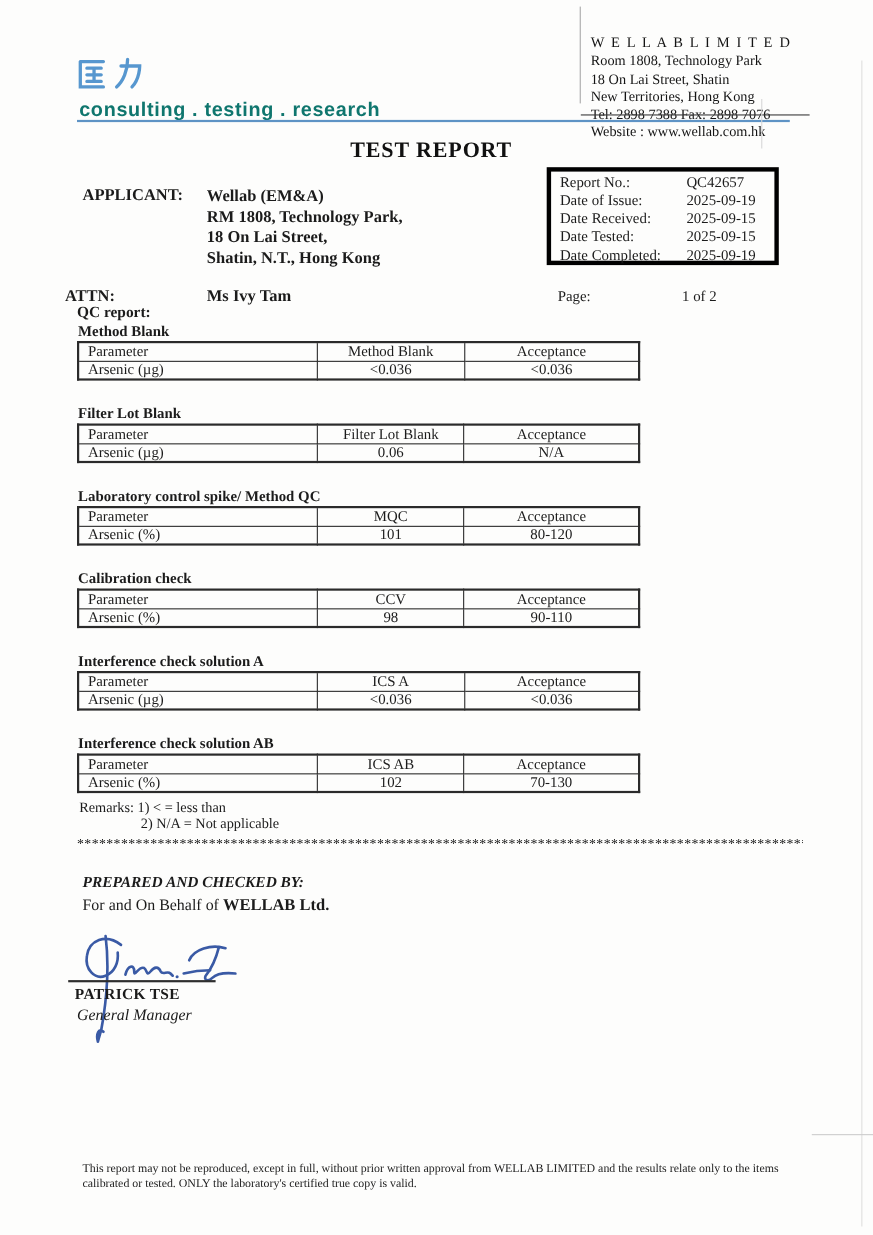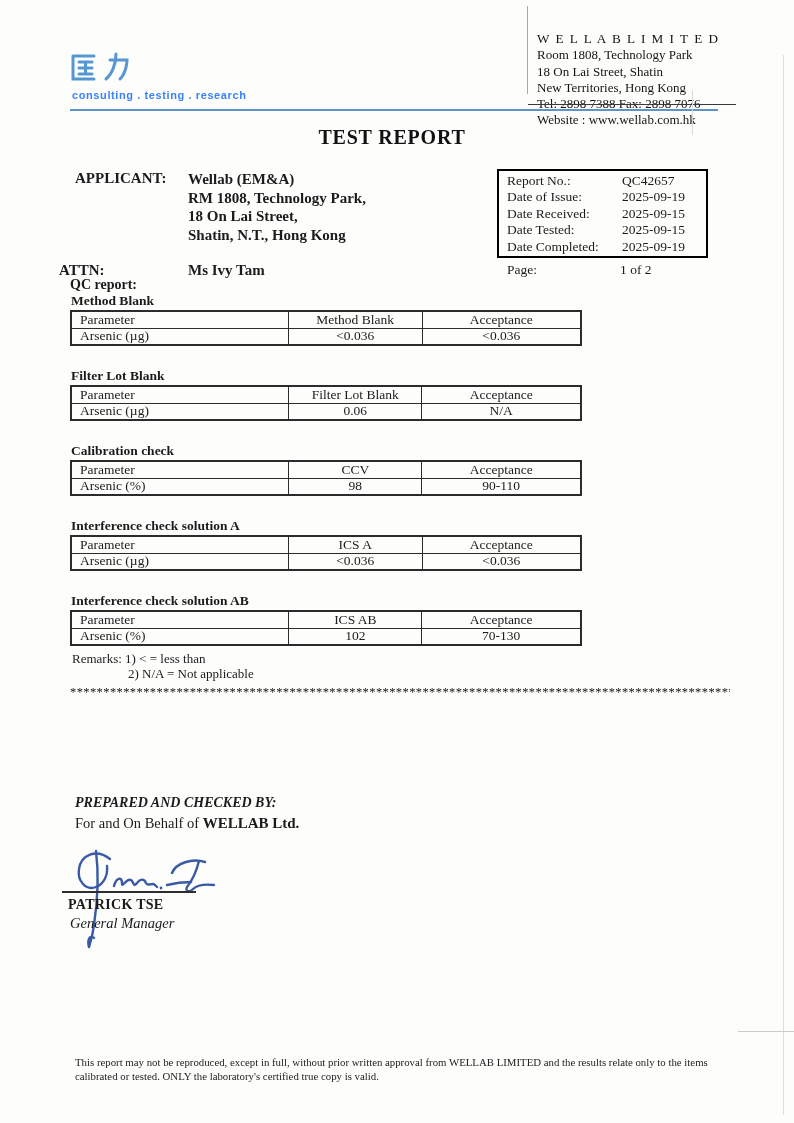--- a/index.html
+++ b/index.html
@@ -16,39 +16,39 @@
   
   .logo-brand {
     left: 70px; top: 52px;
     font-family: "Liberation Sans", sans-serif;
     font-weight: bold; font-size: 31px; letter-spacing: 0.5px;
     color: #5797cf; display: flex; align-items: center; gap: 7px;
   }
   .logo-tagline {
     left: 72px; top: 89px;
     font-family: "Liberation Sans", sans-serif;
-    font-weight: bold; font-size: 11px; color: #3b82f6; letter-spacing: 0.6px;
+    font-weight: bold; font-size: 18px; color: #0f766e; letter-spacing: 0.6px;
   }
   .header-vline { left: 527px; top: 6px; width: 1px; height: 88px; background: #a8a8a8; }
   .company-block { left: 537px; top: 7px; font-size: 13px; line-height: 16.3px; color: #141414; }
   .company-name { letter-spacing: 1.5px; font-size: 13.2px; margin-top: 24px; }
   .addr-underline { left: 528px; top: 104px; width: 208px; height: 1px; background: #3a3a3a; }
   .blue-rule { left: 70px; top: 109px; width: 648px; height: 2px; background: #5e93c5; }
 
   .report-title {
     left: 0; top: 126px; width: 784px; text-align: center;
     font-weight: bold; font-size: 20px; letter-spacing: 0.8px; color: #111;
   }
 
   
   .applicant-label { left: 75px; top: 170px; font-weight: bold; font-size: 15px; }
   .applicant-lines { left: 188px; top: 170px; font-weight: bold; font-size: 15px; line-height: 18.6px; }
   .report-box {
-    left: 497px; top: 169px; width: 211px; height: 89px;
-    border: 2px solid #000000; padding: 2px 16px 0 8px;
+    left: 497px; top: 152px; width: 211px; height: 89px;
+    border: 4px solid #000000; padding: 2px 16px 0 8px;
     font-size: 13.5px; line-height: 16.4px;
   }
   .info-row { display: flex; }
   .info-row .lbl { width: 115px; }
   .page-row { left: 507px; top: 262px; display: flex; font-size: 13.5px; }
   .page-row .lbl { width: 113px; }
 
   .attn-label { left: 59px; top: 262px; font-weight: bold; font-size: 15px; }
   .attn-value { left: 188px; top: 262px; font-weight: bold; font-size: 15px; }
 
@@ -188,20 +188,37 @@
       </tr>
       <tr>
         <td class="c1">Arsenic (µg)</td>
         <td class="c2">0.06</td>
         <td class="c3">N/A</td>
       </tr>
     </tbody>
       </table>
   </div>
 
+  <div class="qc-section">
+    <div class="qc-heading">Laboratory control spike/ Method QC</div>
+    <table class="qc-table">
+      <tbody>
+          <tr>
+        <th class="c1">Parameter</th>
+        <th class="c2">MQC</th>
+        <th class="c3">Acceptance</th>
+      </tr>
+      <tr>
+        <td class="c1">Arsenic (%)</td>
+        <td class="c2">101</td>
+        <td class="c3">80-120</td>
+      </tr>
+    </tbody>
+      </table>
+  </div>
 
   <div class="qc-section">
     <div class="qc-heading">Calibration check</div>
     <table class="qc-table">
       <tbody>
           <tr>
         <th class="c1">Parameter</th>
         <th class="c2">CCV</th>
         <th class="c3">Acceptance</th>
       </tr>

